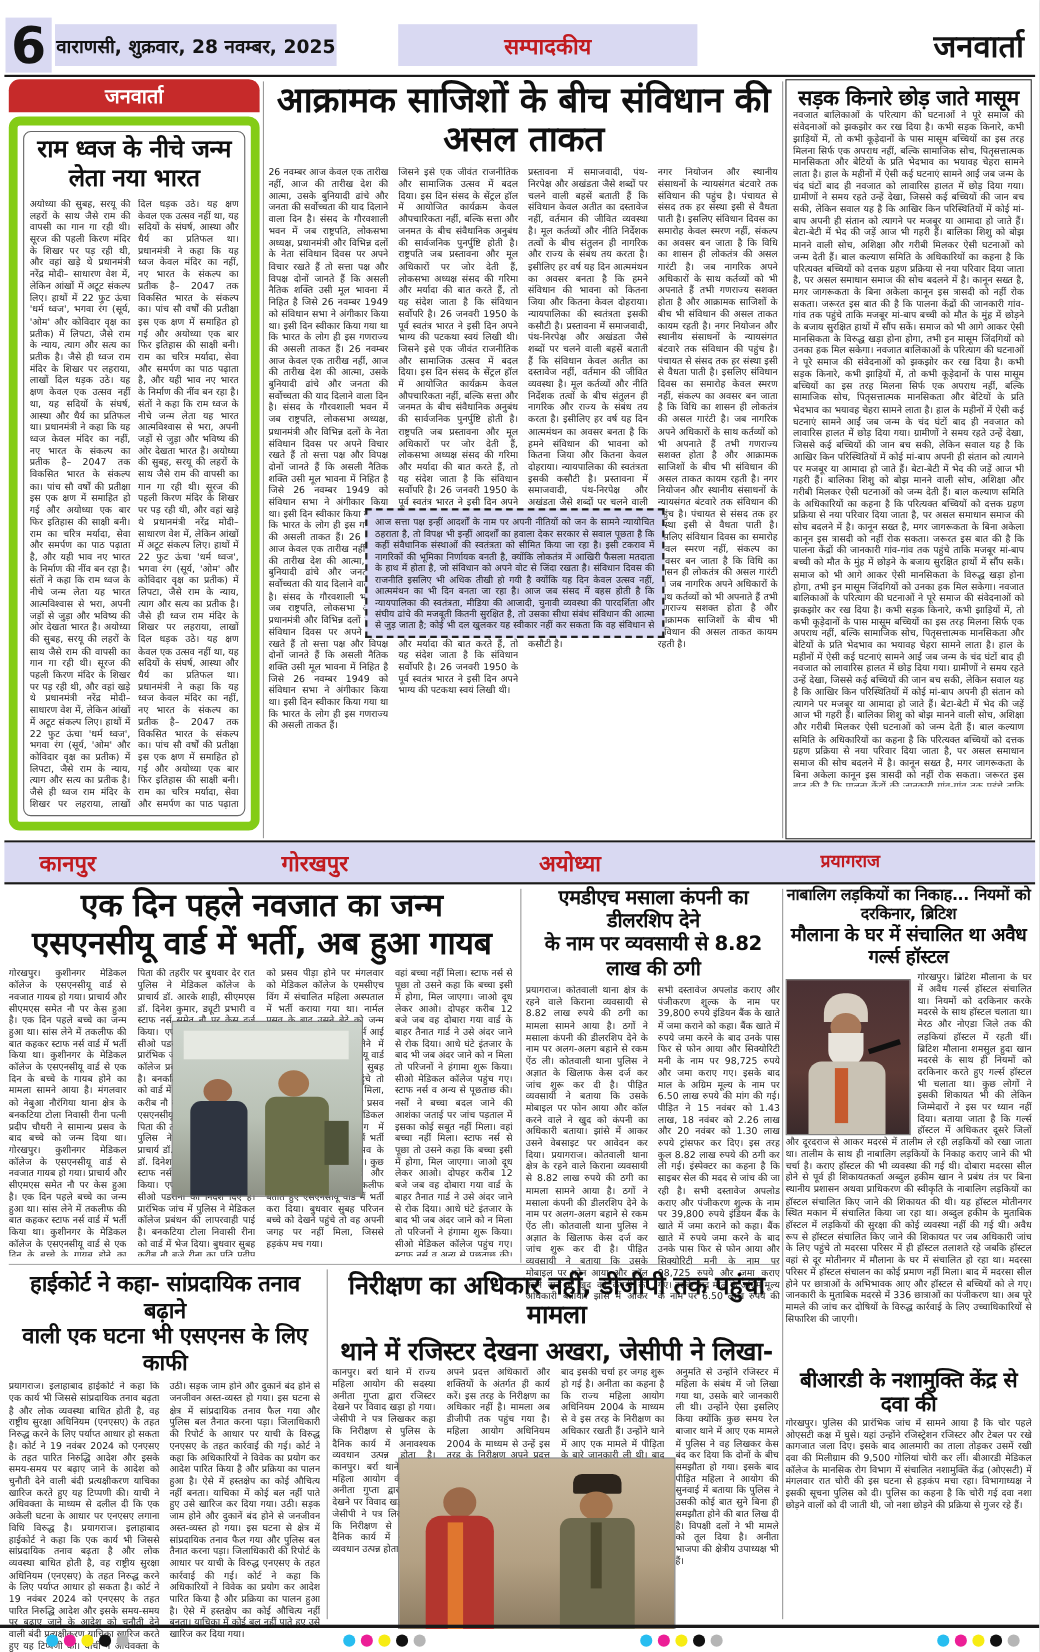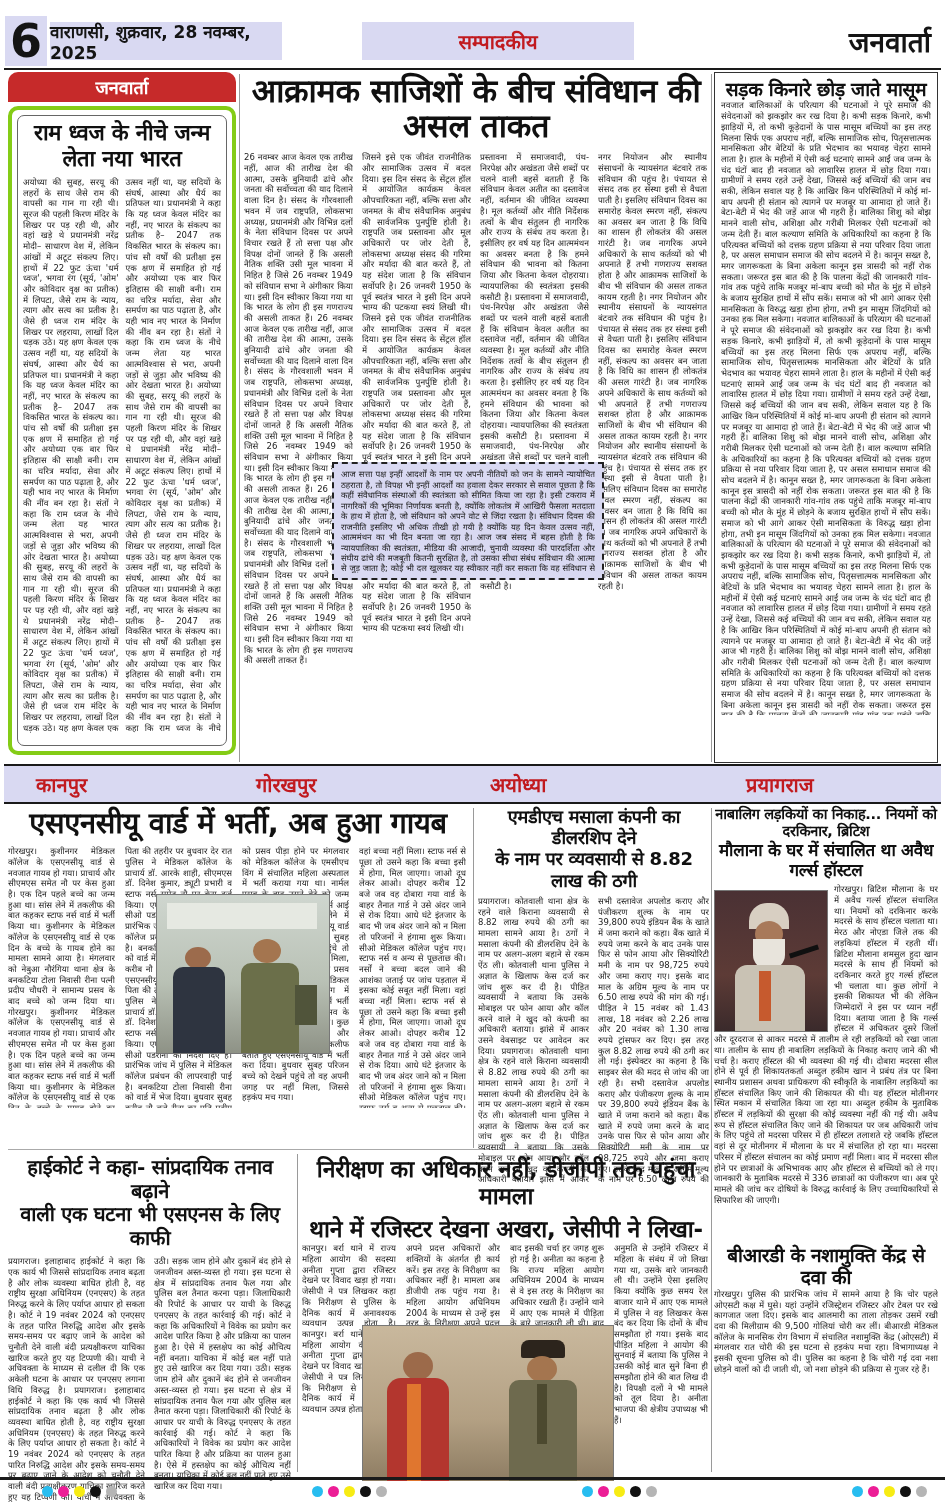--- a/index.html
+++ b/index.html
@@ -21,39 +21,39 @@
   .dot{width:11px;height:11px;border-radius:50%;display:inline-block;}
 </style>
 </head>
 <body>
 
 <div class="page">
 
   <div class="abs lav" style="left:5px;top:16px;width:42px;height:50px;">
     <div style="font-size:46px;font-weight:700;line-height:50px;text-align:center;">6</div>
   </div>
-  <div class="abs lav" style="left:50px;top:22px;width:232px;height:38px;display:flex;align-items:center;justify-content:center;">
+  <div class="abs lav" style="left:50px;top:22px;width:256px;height:38px;display:flex;align-items:center;justify-content:center;">
     <span style="font-size:17px;font-weight:700;">वाराणसी, शुक्रवार, 28 नवम्बर, 2025</span>
   </div>
   <div class="abs lav" style="left:362px;top:22px;width:272px;height:38px;display:flex;align-items:center;justify-content:center;">
     <span class="red" style="font-size:20px;font-weight:700;">सम्पादकीय</span>
   </div>
   <div class="abs" style="right:14px;top:22px;">
     <span style="font-size:28px;font-weight:700;">जनवार्ता</span>
   </div>
   <div class="rule-h" style="left:4px;top:68px;width:937px;height:2px;"></div>
 
   <div class="rule-v" style="left:239px;top:74px;height:688px;"></div>
   <div class="rule-v" style="left:711px;top:74px;height:688px;"></div>
 
   <div class="abs" style="left:8px;top:72px;width:228px;">
     <div style="background:#c62a2a;border-radius:10px 10px 0 0;height:30px;display:flex;align-items:center;justify-content:center;">
       <span style="color:#fff;font-size:18px;font-weight:700;">जनवार्ता</span>
     </div>
-    <div style="margin-top:4px;border:4px solid #84cc16;border-radius:10px;padding:5px;height:649px;box-sizing:border-box;">
+    <div style="margin-top:4px;border:8px solid #84cc16;border-radius:10px;padding:5px;height:649px;box-sizing:border-box;">
       <div style="border:1px solid #666;border-radius:7px;padding:4px 5px;height:100%;box-sizing:border-box;overflow:hidden;">
         <div class="headline" style="font-size:22px;">राम ध्वज के नीचे जन्म</div>
         <div class="headline" style="font-size:22px;margin-bottom:5px;">लेता नया भारत</div>
         <div class="bodytxt" style="column-count:2;column-gap:7px;height:560px;">अयोध्या की सुबह, सरयू की लहरों के साथ जैसे राम की वापसी का गान गा रही थी। सूरज की पहली किरण मंदिर के शिखर पर पड़ रही थी, और वहां खड़े थे प्रधानमंत्री नरेंद्र मोदी– साधारण वेश में, लेकिन आंखों में अटूट संकल्प लिए। हाथों में 22 फुट ऊंचा 'धर्म ध्वज', भगवा रंग (सूर्य, 'ओम' और कोविदार वृक्ष का प्रतीक) में लिपटा, जैसे राम के न्याय, त्याग और सत्य का प्रतीक है। जैसे ही ध्वज राम मंदिर के शिखर पर लहराया, लाखों दिल धड़क उठे। यह क्षण केवल एक उत्सव नहीं था, यह सदियों के संघर्ष, आस्था और धैर्य का प्रतिफल था। प्रधानमंत्री ने कहा कि यह ध्वज केवल मंदिर का नहीं, नए भारत के संकल्प का प्रतीक है– 2047 तक विकसित भारत के संकल्प का। पांच सौ वर्षों की प्रतीक्षा इस एक क्षण में समाहित हो गई और अयोध्या एक बार फिर इतिहास की साक्षी बनी। राम का चरित्र मर्यादा, सेवा और समर्पण का पाठ पढ़ाता है, और यही भाव नए भारत के निर्माण की नींव बन रहा है। संतों ने कहा कि राम ध्वज के नीचे जन्म लेता यह भारत आत्मविश्वास से भरा, अपनी जड़ों से जुड़ा और भविष्य की ओर देखता भारत है। अयोध्या की सुबह, सरयू की लहरों के साथ जैसे राम की वापसी का गान गा रही थी। सूरज की पहली किरण मंदिर के शिखर पर पड़ रही थी, और वहां खड़े थे प्रधानमंत्री नरेंद्र मोदी– साधारण वेश में, लेकिन आंखों में अटूट संकल्प लिए। हाथों में 22 फुट ऊंचा 'धर्म ध्वज', भगवा रंग (सूर्य, 'ओम' और कोविदार वृक्ष का प्रतीक) में लिपटा, जैसे राम के न्याय, त्याग और सत्य का प्रतीक है। जैसे ही ध्वज राम मंदिर के शिखर पर लहराया, लाखों दिल धड़क उठे। यह क्षण केवल एक उत्सव नहीं था, यह सदियों के संघर्ष, आस्था और धैर्य का प्रतिफल था। प्रधानमंत्री ने कहा कि यह ध्वज केवल मंदिर का नहीं, नए भारत के संकल्प का प्रतीक है– 2047 तक विकसित भारत के संकल्प का। पांच सौ वर्षों की प्रतीक्षा इस एक क्षण में समाहित हो गई और अयोध्या एक बार फिर इतिहास की साक्षी बनी। राम का चरित्र मर्यादा, सेवा और समर्पण का पाठ पढ़ाता है, और यही भाव नए भारत के निर्माण की नींव बन रहा है। संतों ने कहा कि राम ध्वज के नीचे जन्म लेता यह भारत आत्मविश्वास से भरा, अपनी जड़ों से जुड़ा और भविष्य की ओर देखता भारत है। अयोध्या की सुबह, सरयू की लहरों के साथ जैसे राम की वापसी का गान गा रही थी। सूरज की पहली किरण मंदिर के शिखर पर पड़ रही थी, और वहां खड़े थे प्रधानमंत्री नरेंद्र मोदी– साधारण वेश में, लेकिन आंखों में अटूट संकल्प लिए। हाथों में 22 फुट ऊंचा 'धर्म ध्वज', भगवा रंग (सूर्य, 'ओम' और कोविदार वृक्ष का प्रतीक) में लिपटा, जैसे राम के न्याय, त्याग और सत्य का प्रतीक है। जैसे ही ध्वज राम मंदिर के शिखर पर लहराया, लाखों दिल धड़क उठे। यह क्षण केवल एक उत्सव नहीं था, यह सदियों के संघर्ष, आस्था और धैर्य का प्रतिफल था। प्रधानमंत्री ने कहा कि यह ध्वज केवल मंदिर का नहीं, नए भारत के संकल्प का प्रतीक है– 2047 तक विकसित भारत के संकल्प का। पांच सौ वर्षों की प्रतीक्षा इस एक क्षण में समाहित हो गई और अयोध्या एक बार फिर इतिहास की साक्षी बनी। राम का चरित्र मर्यादा, सेवा और समर्पण का पाठ पढ़ाता है, और यही भाव नए भारत के निर्माण की नींव बन रहा है। संतों ने कहा कि राम ध्वज के नीचे जन्म लेता यह भारत आत्मविश्वास से भरा, अपनी जड़ों से जुड़ा और भविष्य की ओर देखता भारत है।</div>
       </div>
     </div>
   </div>
 
   <div class="abs" style="left:244px;top:74px;width:464px;">
     <div class="headline" style="font-size:32px;line-height:1.1;margin-bottom:8px;">आक्रामक साजिशों के बीच संविधान की असल ताकत</div>
@@ -73,30 +73,31 @@
   <div class="abs" style="left:714px;top:72px;width:224px;border:1.5px solid #333;box-sizing:border-box;padding:5px 6px;height:691px;overflow:hidden;">
     <div class="headline" style="font-size:19px;">सड़क किनारे छोड़ जाते मासूम</div>
     <div class="bodytxt" style="height:615px;">नवजात बालिकाओं के परित्याग की घटनाओं ने पूरे समाज की संवेदनाओं को झकझोर कर रख दिया है। कभी सड़क किनारे, कभी झाड़ियों में, तो कभी कूड़ेदानों के पास मासूम बच्चियों का इस तरह मिलना सिर्फ एक अपराध नहीं, बल्कि सामाजिक सोच, पितृसत्तात्मक मानसिकता और बेटियों के प्रति भेदभाव का भयावह चेहरा सामने लाता है। हाल के महीनों में ऐसी कई घटनाएं सामने आईं जब जन्म के चंद घंटों बाद ही नवजात को लावारिस हालत में छोड़ दिया गया। ग्रामीणों ने समय रहते उन्हें देखा, जिससे कई बच्चियों की जान बच सकी, लेकिन सवाल यह है कि आखिर किन परिस्थितियों में कोई मां-बाप अपनी ही संतान को त्यागने पर मजबूर या आमादा हो जाते हैं। बेटा-बेटी में भेद की जड़ें आज भी गहरी हैं। बालिका शिशु को बोझ मानने वाली सोच, अशिक्षा और गरीबी मिलकर ऐसी घटनाओं को जन्म देती हैं। बाल कल्याण समिति के अधिकारियों का कहना है कि परित्यक्त बच्चियों को दत्तक ग्रहण प्रक्रिया से नया परिवार दिया जाता है, पर असल समाधान समाज की सोच बदलने में है। कानून सख्त है, मगर जागरूकता के बिना अकेला कानून इस त्रासदी को नहीं रोक सकता। जरूरत इस बात की है कि पालना केंद्रों की जानकारी गांव-गांव तक पहुंचे ताकि मजबूर मां-बाप बच्ची को मौत के मुंह में छोड़ने के बजाय सुरक्षित हाथों में सौंप सकें। समाज को भी आगे आकर ऐसी मानसिकता के विरुद्ध खड़ा होना होगा, तभी इन मासूम जिंदगियों को उनका हक मिल सकेगा। नवजात बालिकाओं के परित्याग की घटनाओं ने पूरे समाज की संवेदनाओं को झकझोर कर रख दिया है। कभी सड़क किनारे, कभी झाड़ियों में, तो कभी कूड़ेदानों के पास मासूम बच्चियों का इस तरह मिलना सिर्फ एक अपराध नहीं, बल्कि सामाजिक सोच, पितृसत्तात्मक मानसिकता और बेटियों के प्रति भेदभाव का भयावह चेहरा सामने लाता है। हाल के महीनों में ऐसी कई घटनाएं सामने आईं जब जन्म के चंद घंटों बाद ही नवजात को लावारिस हालत में छोड़ दिया गया। ग्रामीणों ने समय रहते उन्हें देखा, जिससे कई बच्चियों की जान बच सकी, लेकिन सवाल यह है कि आखिर किन परिस्थितियों में कोई मां-बाप अपनी ही संतान को त्यागने पर मजबूर या आमादा हो जाते हैं। बेटा-बेटी में भेद की जड़ें आज भी गहरी हैं। बालिका शिशु को बोझ मानने वाली सोच, अशिक्षा और गरीबी मिलकर ऐसी घटनाओं को जन्म देती हैं। बाल कल्याण समिति के अधिकारियों का कहना है कि परित्यक्त बच्चियों को दत्तक ग्रहण प्रक्रिया से नया परिवार दिया जाता है, पर असल समाधान समाज की सोच बदलने में है। कानून सख्त है, मगर जागरूकता के बिना अकेला कानून इस त्रासदी को नहीं रोक सकता। जरूरत इस बात की है कि पालना केंद्रों की जानकारी गांव-गांव तक पहुंचे ताकि मजबूर मां-बाप बच्ची को मौत के मुंह में छोड़ने के बजाय सुरक्षित हाथों में सौंप सकें। समाज को भी आगे आकर ऐसी मानसिकता के विरुद्ध खड़ा होना होगा, तभी इन मासूम जिंदगियों को उनका हक मिल सकेगा। नवजात बालिकाओं के परित्याग की घटनाओं ने पूरे समाज की संवेदनाओं को झकझोर कर रख दिया है। कभी सड़क किनारे, कभी झाड़ियों में, तो कभी कूड़ेदानों के पास मासूम बच्चियों का इस तरह मिलना सिर्फ एक अपराध नहीं, बल्कि सामाजिक सोच, पितृसत्तात्मक मानसिकता और बेटियों के प्रति भेदभाव का भयावह चेहरा सामने लाता है। हाल के महीनों में ऐसी कई घटनाएं सामने आईं जब जन्म के चंद घंटों बाद ही नवजात को लावारिस हालत में छोड़ दिया गया। ग्रामीणों ने समय रहते उन्हें देखा, जिससे कई बच्चियों की जान बच सकी, लेकिन सवाल यह है कि आखिर किन परिस्थितियों में कोई मां-बाप अपनी ही संतान को त्यागने पर मजबूर या आमादा हो जाते हैं। बेटा-बेटी में भेद की जड़ें आज भी गहरी हैं। बालिका शिशु को बोझ मानने वाली सोच, अशिक्षा और गरीबी मिलकर ऐसी घटनाओं को जन्म देती हैं। बाल कल्याण समिति के अधिकारियों का कहना है कि परित्यक्त बच्चियों को दत्तक ग्रहण प्रक्रिया से नया परिवार दिया जाता है, पर असल समाधान समाज की सोच बदलने में है। कानून सख्त है, मगर जागरूकता के बिना अकेला कानून इस त्रासदी को नहीं रोक सकता। जरूरत इस बात की है कि पालना केंद्रों की जानकारी गांव-गांव तक पहुंचे ताकि मजबूर मां-बाप बच्ची को मौत के मुंह में छोड़ने के बजाय सुरक्षित हाथों में सौंप सकें। समाज को भी आगे आकर ऐसी मानसिकता के विरुद्ध खड़ा होना होगा, तभी इन मासूम जिंदगियों को उनका हक मिल सकेगा।</div>
   </div>
 
   <div class="rule-h" style="left:4px;top:764px;width:937px;height:2px;"></div>
   <div class="abs lav" style="left:4px;top:766px;width:937px;height:36px;">
     <span class="red" style="position:absolute;left:32px;top:5px;font-size:20px;font-weight:700;">कानपुर</span>
     <span class="red" style="position:absolute;left:252px;top:5px;font-size:20px;font-weight:700;">गोरखपुर</span>
     <span class="red" style="position:absolute;left:486px;top:5px;font-size:20px;font-weight:700;">अयोध्या</span>
-    <span class="red" style="position:absolute;left:742px;top:5px;font-size:20px;font-weight:700;">प्रयागराज</span>
+    <span class="red" style="position:absolute;left:742px;top:5px;font-size:16px;font-weight:700;">प्रयागराज</span>
   </div>
   <div class="rule-h" style="left:4px;top:802px;width:937px;height:2px;"></div>
 
   <div class="rule-v" style="left:473px;top:808px;height:340px;"></div>
   <div class="rule-v" style="left:711px;top:808px;height:664px;"></div>
   <div class="rule-v" style="left:297px;top:1154px;height:318px;"></div>
   <div class="rule-h" style="left:8px;top:1149px;width:700px;height:1px;background:#aaa;"></div>
 
   <div class="abs" style="left:8px;top:806px;width:460px;">
+    <div class="headline" style="font-size:29px;">एक दिन पहले नवजात का जन्म</div>
     <div class="headline" style="font-size:29px;margin-bottom:6px;">एसएनसीयू वार्ड में भर्ती, अब हुआ गायब</div>
     <div style="position:relative;height:262px;overflow:hidden;">
       <div class="colrow" style="gap:10px;height:100%;">
         <div class="bodytxt" style="width:107px;height:100%;">गोरखपुर। कुशीनगर मेडिकल कॉलेज के एसएनसीयू वार्ड से नवजात गायब हो गया। प्राचार्य और सीएमएस समेत नौ पर केस हुआ है। एक दिन पहले बच्चे का जन्म हुआ था। सांस लेने में तकलीफ की बात कहकर स्टाफ नर्स वार्ड में भर्ती किया था। कुशीनगर के मेडिकल कॉलेज के एसएनसीयू वार्ड से एक दिन के बच्चे के गायब होने का मामला सामने आया है। मंगलवार को नेबुआ नौरंगिया थाना क्षेत्र के बनकटिया टोला निवासी रीना पत्नी प्रदीप चौधरी ने सामान्य प्रसव के बाद बच्चे को जन्म दिया था। गोरखपुर। कुशीनगर मेडिकल कॉलेज के एसएनसीयू वार्ड से नवजात गायब हो गया। प्राचार्य और सीएमएस समेत नौ पर केस हुआ है। एक दिन पहले बच्चे का जन्म हुआ था। सांस लेने में तकलीफ की बात कहकर स्टाफ नर्स वार्ड में भर्ती किया था। कुशीनगर के मेडिकल कॉलेज के एसएनसीयू वार्ड से एक दिन के बच्चे के गायब होने का मामला सामने आया है। मंगलवार को नेबुआ नौरंगिया थाना क्षेत्र के बनकटिया टोला निवासी रीना पत्नी प्रदीप चौधरी ने सामान्य प्रसव के बाद बच्चे को जन्म दिया था।</div>
         <div class="bodytxt" style="width:107px;height:100%;">पिता की तहरीर पर बुधवार देर रात पुलिस ने मेडिकल कॉलेज के प्राचार्य डॉ. आरके शाही, सीएमएस डॉ. दिनेश कुमार, ड्यूटी प्रभारी व स्टाफ नर्स समेत नौ पर केस दर्ज किया। एएसपी ने जांच के लिए सीओ पडरौना को निर्देश दिए हैं। प्रारंभिक जांच में पुलिस ने मेडिकल कॉलेज प्रबंधन की लापरवाही पाई है। बनकटिया टोला निवासी रीना को वार्ड में भेज दिया। बुधवार सुबह करीब नौ बजे रीना का पति प्रदीप एसएनसीयू में बच्चे के पास गया तो पिता की तहरीर पर बुधवार देर रात पुलिस ने मेडिकल कॉलेज के प्राचार्य डॉ. आरके शाही, सीएमएस डॉ. दिनेश कुमार, ड्यूटी प्रभारी व स्टाफ नर्स समेत नौ पर केस दर्ज किया। एएसपी ने जांच के लिए सीओ पडरौना को निर्देश दिए हैं। प्रारंभिक जांच में पुलिस ने मेडिकल कॉलेज प्रबंधन की लापरवाही पाई है। बनकटिया टोला निवासी रीना को वार्ड में भेज दिया। बुधवार सुबह करीब नौ बजे रीना का पति प्रदीप एसएनसीयू में बच्चे के पास गया तो</div>
         <div class="bodytxt" style="width:107px;height:100%;">को प्रसव पीड़ा होने पर मंगलवार को मेडिकल कॉलेज के एमसीएच विंग में संचालित महिला अस्पताल में भर्ती कराया गया था। नार्मल प्रसव के बाद उसने बेटे को जन्म दिया। कुछ देर बाद स्टाफ नर्स आई और नवजात को सांस लेने में तकलीफ बताते हुए एसएनसीयू वार्ड में भर्ती करा दिया। बुधवार सुबह परिजन बच्चे को देखने पहुंचे तो वह अपनी जगह पर नहीं मिला, जिससे हड़कंप मच गया। को प्रसव पीड़ा होने पर मंगलवार को मेडिकल कॉलेज के एमसीएच विंग में संचालित महिला अस्पताल में भर्ती कराया गया था। नार्मल प्रसव के बाद उसने बेटे को जन्म दिया। कुछ देर बाद स्टाफ नर्स आई और नवजात को सांस लेने में तकलीफ बताते हुए एसएनसीयू वार्ड में भर्ती करा दिया। बुधवार सुबह परिजन बच्चे को देखने पहुंचे तो वह अपनी जगह पर नहीं मिला, जिससे हड़कंप मच गया।</div>
         <div class="bodytxt" style="width:107px;height:100%;">वहां बच्चा नहीं मिला। स्टाफ नर्स से पूछा तो उसने कहा कि बच्चा इसी में होगा, मिल जाएगा। जाओ दूध लेकर आओ। दोपहर करीब 12 बजे जब वह दोबारा गया वार्ड के बाहर तैनात गार्ड ने उसे अंदर जाने से रोक दिया। आधे घंटे इंतजार के बाद भी जब अंदर जाने को न मिला तो परिजनों ने हंगामा शुरू किया। सीओ मेडिकल कॉलेज पहुंच गए। स्टाफ नर्स व अन्य से पूछताछ की। नर्सों ने बच्चा बदल जाने की आशंका जताई पर जांच पड़ताल में इसका कोई सबूत नहीं मिला। वहां बच्चा नहीं मिला। स्टाफ नर्स से पूछा तो उसने कहा कि बच्चा इसी में होगा, मिल जाएगा। जाओ दूध लेकर आओ। दोपहर करीब 12 बजे जब वह दोबारा गया वार्ड के बाहर तैनात गार्ड ने उसे अंदर जाने से रोक दिया। आधे घंटे इंतजार के बाद भी जब अंदर जाने को न मिला तो परिजनों ने हंगामा शुरू किया। सीओ मेडिकल कॉलेज पहुंच गए। स्टाफ नर्स व अन्य से पूछताछ की। नर्सों ने बच्चा बदल जाने की आशंका जताई पर जांच पड़ताल में इसका कोई सबूत नहीं मिला।</div>
       </div>
 
       <div class="photo" style="left:148px;top:48px;width:172px;height:158px;background:linear-gradient(180deg,#cfd6cf 0%,#b9c1b5 55%,#8e9286 100%);" title="एसएनसीयू वार्ड में मौजूद परिजन">

